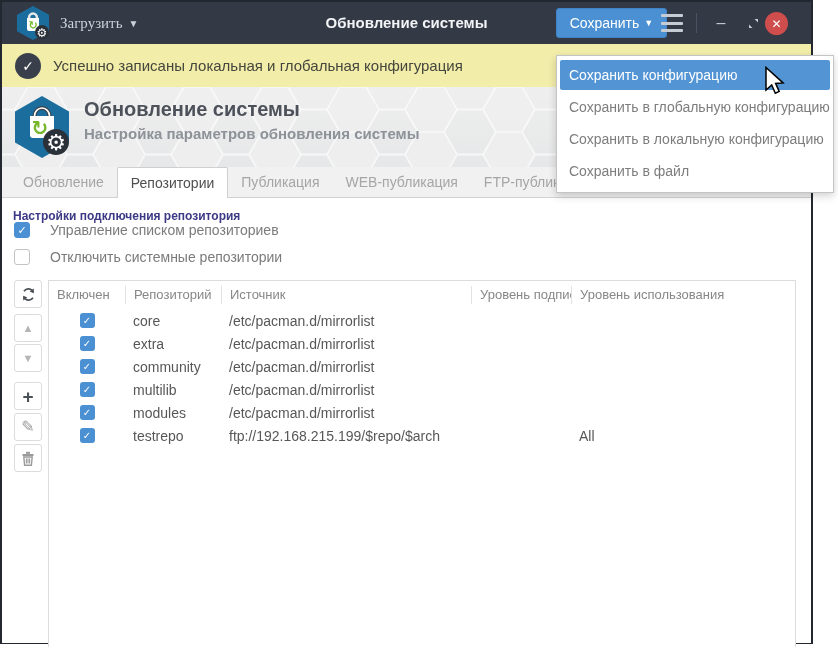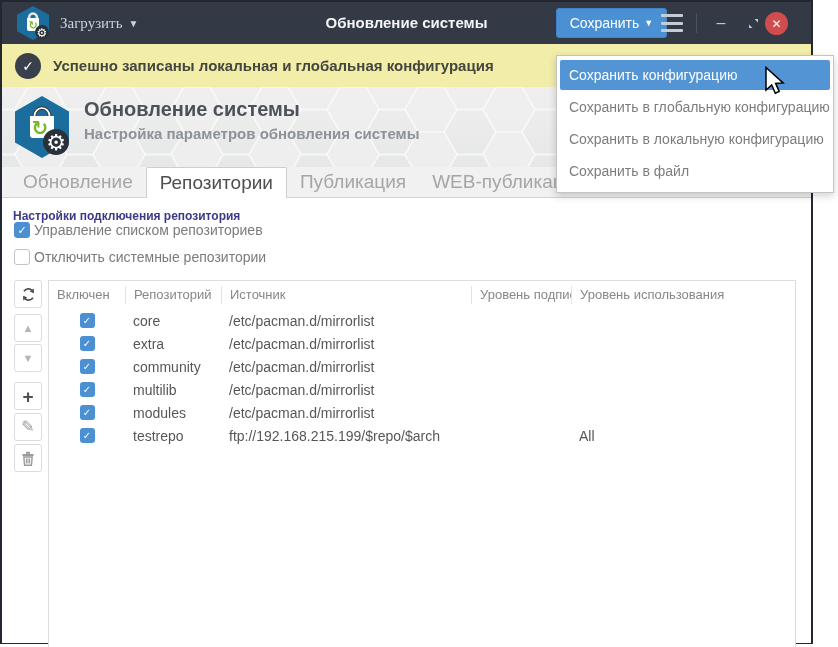--- a/index.html
+++ b/index.html
@@ -37,54 +37,54 @@
   .close-btn { position:absolute; left:763px; top:10px; width:23px; height:23px;
     border-radius:50%; background:#cf4d4d; color:#ffffff; font-size:12px;
     font-weight:bold; display:flex; align-items:center; justify-content:center; }
 
   
   .notifbar { position:absolute; left:0; top:42px; width:100%; height:43px;
     background:#f2eda9; display:flex; align-items:center; }
   .notif-check { width:26px; height:26px; border-radius:50%; background:#3a404b;
     color:#fff; font-size:14px; display:flex; align-items:center;
     justify-content:center; margin-left:13px; flex:0 0 auto; }
-  .notif-text { margin-left:12px; font-size:15px; font-weight:bold; color:#45463d; }
+  .notif-text { margin-left:12px; font-size:15px; font-weight:normal; color:#45463d; }
 
   
   .banner { position:absolute; left:0; top:85px; width:100%; height:80px;
     background:linear-gradient(#efefef,#e6e7e8); overflow:hidden; }
   .banner svg.hexbg { position:absolute; left:0; top:0; }
   .banner-icon { position:absolute; left:7px; top:7px; width:66px; height:66px; }
   .banner-title { position:absolute; left:82px; top:11px; font-size:20px;
     font-weight:bold; color:#4d525a; }
   .banner-sub { position:absolute; left:82px; top:38px; font-size:15px;
     font-weight:bold; color:#8d9299; }
 
   
   .tabbar { position:absolute; left:0; top:165px; width:100%; height:31px;
     background:#f1f1f2; border-bottom:1px solid #d2d2d2; display:flex;
     align-items:stretch; padding-left:8px; }
-  .tab { display:flex; align-items:center; padding:0 13px; font-size:19px;
+  .tab { display:flex; align-items:center; padding:0 13px; font-size:14px;
     color:#a6a6a6; position:relative; }
   .tab.active { background:#ffffff; border:1px solid #cfcfcf; border-bottom:none;
     color:#4f4f4f; margin-bottom:-1px; border-top-left-radius:2px;
     border-top-right-radius:2px; }
 
   
   .content { position:absolute; left:0; top:196px; width:100%; height:445px;
     background:#ffffff; }
   .section-heading { position:absolute; left:11px; top:3px; font-size:12px;
     font-weight:bold; color:#3d3a85;margin-top:8px; }
   .chk-row { position:absolute; left:12px; display:flex; align-items:center; }
   .chk-row.r0 { top:24px; } .chk-row.r1 { top:51px; }
   .chk-box { width:16px; height:16px; border-radius:3px; border:1px solid #c3c3c3;
     background:#fff; display:flex; align-items:center; justify-content:center;
     font-size:11px; color:#fff; flex:0 0 auto; }
   .chk-box.checked { background:#4a90d2; border-color:#4a90d2; }
-  .chk-label { margin-left:4px; font-size:14px; color:#7b7b7b; }
+  .chk-label { margin-left:20px; font-size:14px; color:#7b7b7b; }
 
   
   .side-toolbar { position:absolute; left:12px; top:82px; width:28px; }
   .tool-btn { position:absolute; left:0; width:28px; height:28px;
     border:1px solid #dcdcdc; border-radius:3px; background:#ffffff;
     display:flex; align-items:center; justify-content:center; }
   .tool-btn.t0 { top:0; }   .tool-btn.t1 { top:34px; }  .tool-btn.t2 { top:64px; }
   .tool-btn.t3 { top:102px;} .tool-btn.t4 { top:133px; } .tool-btn.t5 { top:164px; }
   .tool-glyph { font-size:14px; color:#4c5157; line-height:1; }
   .tool-glyph.dim { color:#b5b5b5; }

